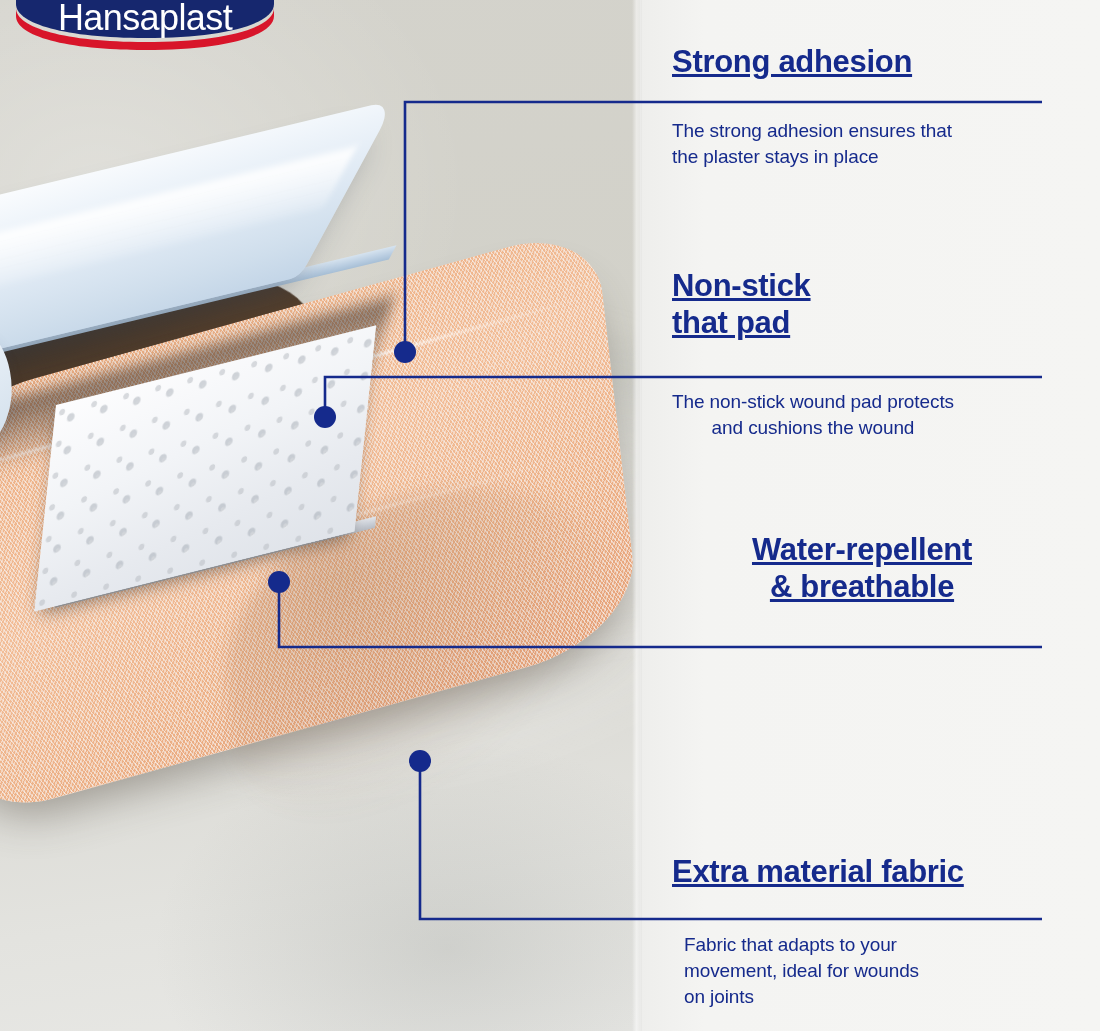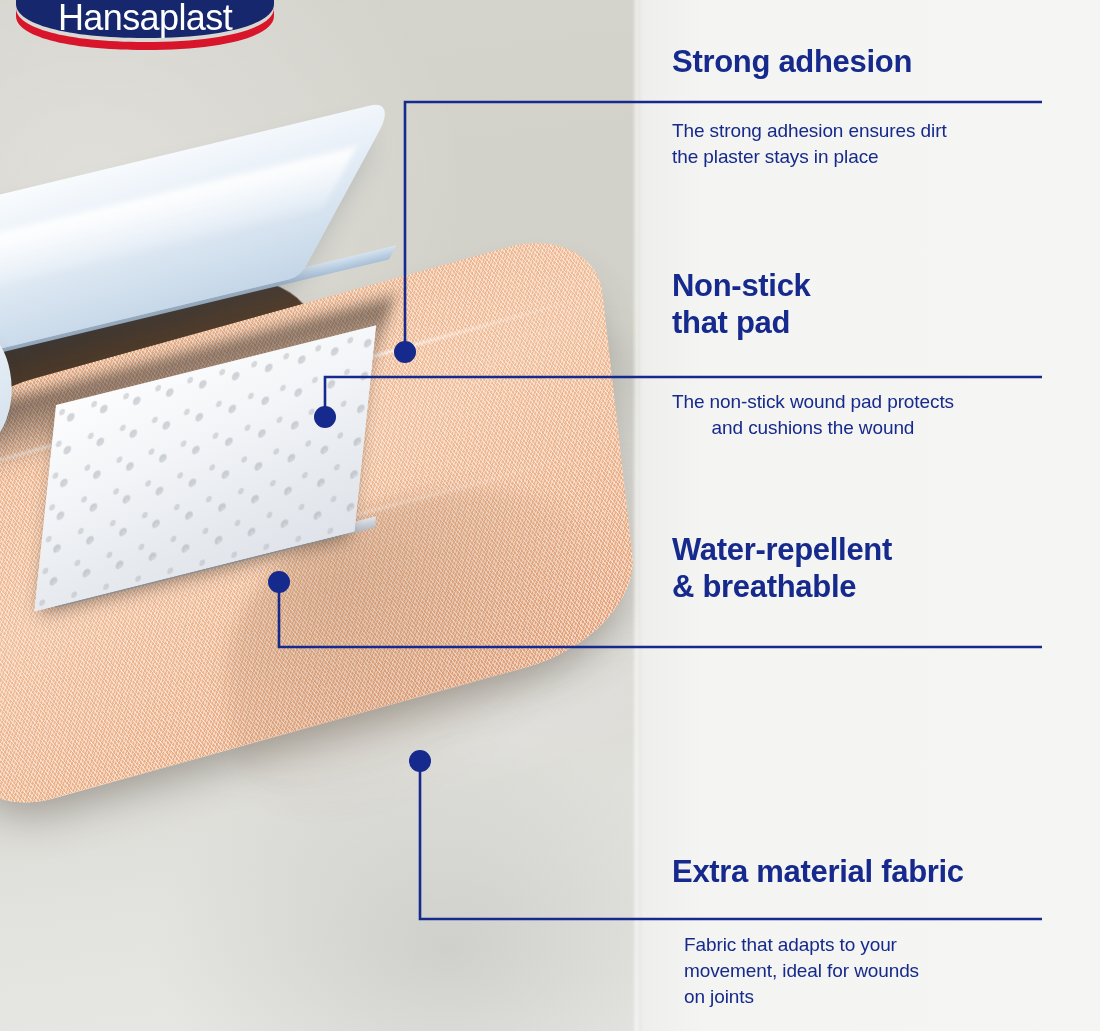--- a/index.html
+++ b/index.html
@@ -232,35 +232,36 @@
   }
 
   .callout { position: absolute; left: 672px; width: 380px; }
   .callout h2 {
     color: #152a8c;
     font-size: 31px;
     font-weight: 700;
     line-height: 1.18;
     letter-spacing: -0.3px;
     white-space: pre-line;
+    text-decoration: underline;
   }
   .callout p {
     color: #152a8c;
     font-size: 19px;
     font-weight: 400;
     line-height: 1.38;
     letter-spacing: -0.1px;
     white-space: pre-line;
   }
 
   #c1 { top: 44px; }
   #c1 p { position: absolute; top: 74px; left: 0; }
   #c2 { top: 268px; }
   #c2 p { position: absolute; top: 121px; left: 0; text-align: center; }
-  #c3 { top: 532px; }
+  #c3 { top: 532px; text-align: center; }
   #c3 p { position: absolute; top: 122px; left: 0; }
   #c4 { top: 854px; }
   #c4 p { position: absolute; top: 78px; left: 0; margin-left: 12px; }
 
   
   #connectors {
     position: absolute;
     left: 0; top: 0;
     width: 1100px; height: 1031px;
     z-index: 30;
@@ -305,21 +306,21 @@
       <path d="M2 -20 L260 -20 L260 18 C260 38 210 52 131 52 C52 52 2 38 2 18 Z" fill="#16276e"></path>
       <path d="M2 22 C2 42 52 56 131 56 C210 56 260 42 260 22 L260 30 C260 50 210 64 131 64 C52 64 2 50 2 30 Z" fill="#d8152a"></path>
     </svg>
     <div class="logo-word">Hansaplast</div>
   </div>
 
   <div id="text-panel"></div>
 
   <div class="callout" id="c1">
     <h2>Strong adhesion</h2>
-    <p>The strong adhesion ensures dirt
+    <p>The strong adhesion ensures that
 the plaster stays in place</p>
   </div>
 
   <div class="callout" id="c2">
     <h2>Non-stick
 that pad</h2>
     <p>The non-stick wound pad protects
 and cushions the wound</p>
   </div>
 

